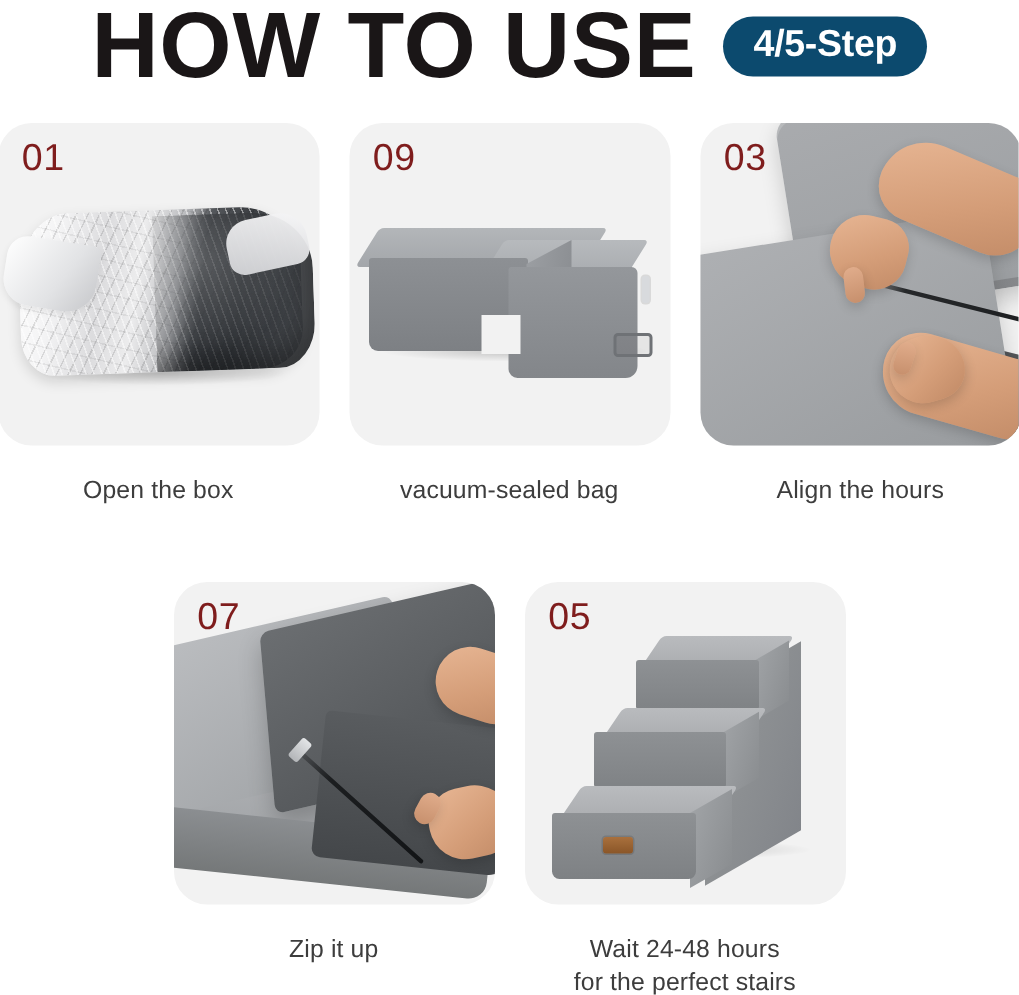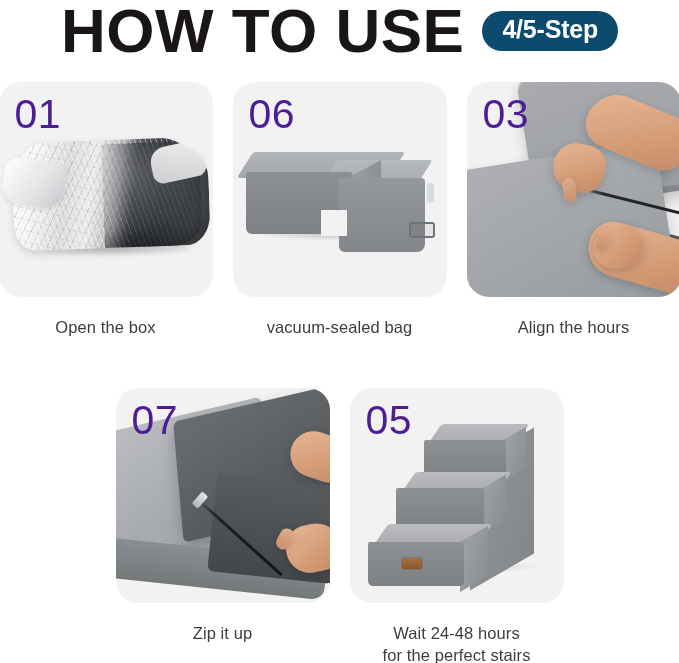--- a/index.html
+++ b/index.html
@@ -74,23 +74,23 @@
     height: 215px;
     background: #f2f2f2;
     border-radius: 22px;
     overflow: hidden;
   }
 
   .step-num {
     position: absolute;
     left: 16px;
     top: 8px;
-    font-size: 41px;
+    font-size: 25px;
     font-weight: 500;
-    color: #4c1d95;
+    color: #7f1d1d;
     letter-spacing: 0.5px;
     z-index: 9;
     line-height: 1.2;
   }
 
   .card-art {
     position: absolute;
     inset: 0;
   }
 
@@ -488,21 +488,21 @@
         <div class="b01-flap-r"></div>
       </div>
     </div>
     <div class="caption">
       <span>Open the box</span>
     </div>
   </div>
 
   <div class="step">
     <div class="card">
-      <div class="step-num">06</div>
+      <div class="step-num">09</div>
       <div class="card-art b02">
         <div class="b02-shadow"></div>
         <div class="b02-top fabric"></div>
         <div class="b02-top2 fabric"></div>
         <div class="b02-front fabric"></div>
         <div class="b02-side fabric"></div>
         <div class="b02-front2 fabric"></div>
         <div class="b02-notch"></div>
         <div class="b02-zip"></div>
         <div class="b02-handle"></div>

